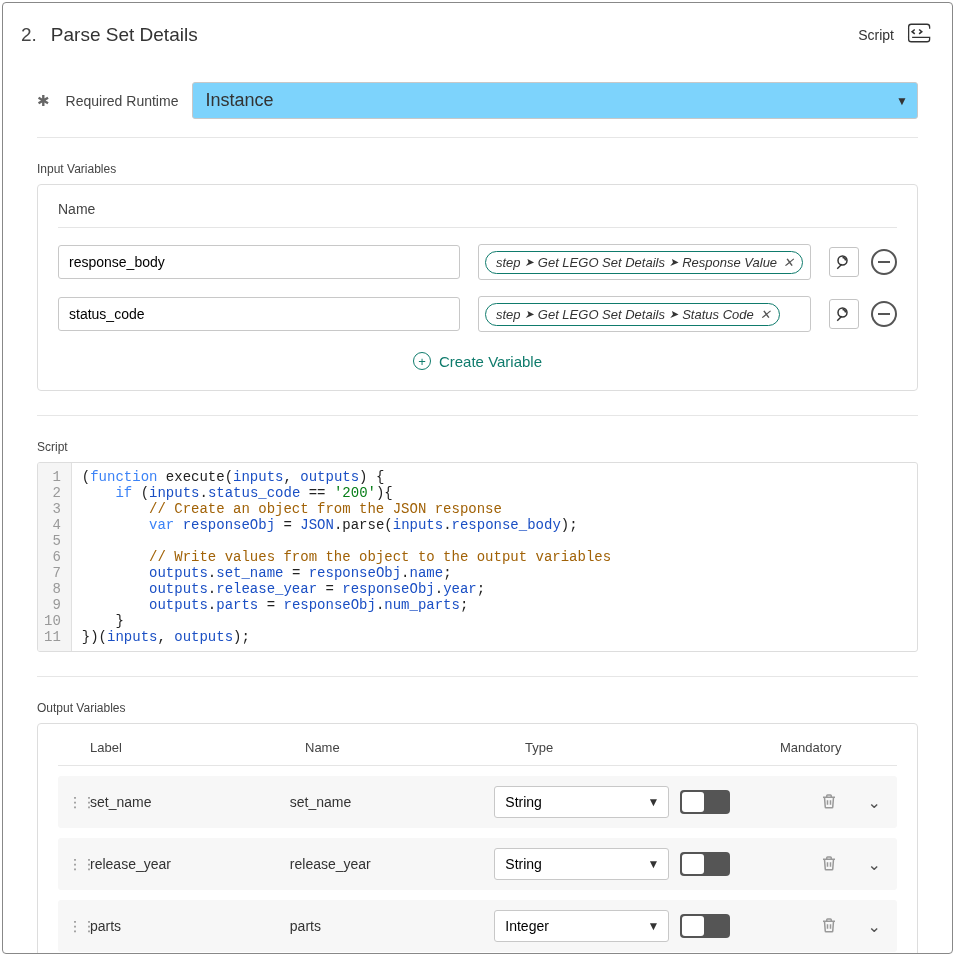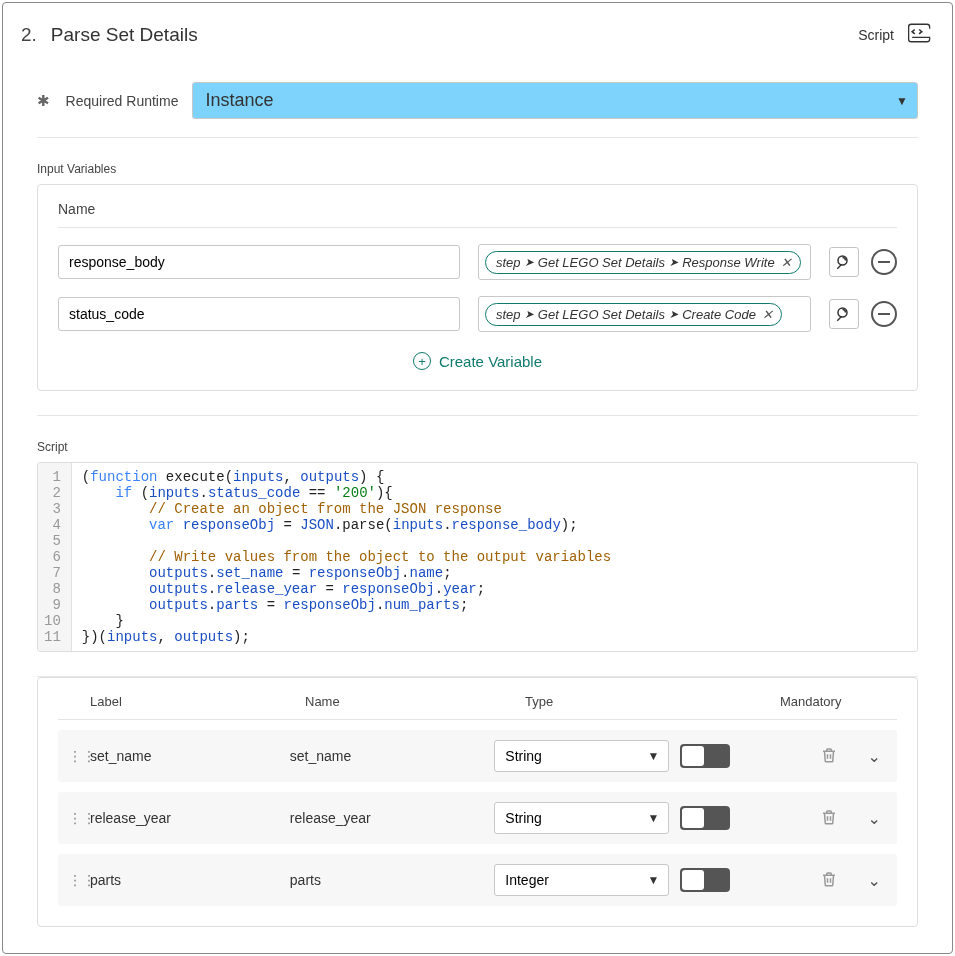--- a/index.html
+++ b/index.html
@@ -326,21 +326,21 @@
       </div>
 
       <div class="iv-row">
         <input class="iv-name-input" value="response_body" style="">
         <div class="iv-value-box">
           <span class="pill">
             <span class="seg">step</span>
             <span class="arrow">➤</span>
             <span class="seg">Get LEGO Set Details</span>
             <span class="arrow">➤</span>
-            <span class="seg">Response Write</span>
+            <span class="seg">Response Value</span>
             <span class="close">✕</span>
           </span>
         </div>
         <div class="iv-btns">
           <div class="icon-btn">
             <svg width="18" height="18" viewBox="0 0 24 24" fill="none" stroke="#333" stroke-width="2">
                 <circle cx="10" cy="10" r="6"></circle>
                 <path d="M10 6 a4 4 0 0 1 4 4"></path>
                 <path d="M3 21 l6 -6"></path>
               </svg>
@@ -350,21 +350,21 @@
       </div>
 
       <div class="iv-row">
         <input class="iv-name-input" value="status_code" style="">
         <div class="iv-value-box">
           <span class="pill">
             <span class="seg">step</span>
             <span class="arrow">➤</span>
             <span class="seg">Get LEGO Set Details</span>
             <span class="arrow">➤</span>
-            <span class="seg">Create Code</span>
+            <span class="seg">Status Code</span>
             <span class="close">✕</span>
           </span>
         </div>
         <div class="iv-btns">
           <div class="icon-btn">
             <svg width="18" height="18" viewBox="0 0 24 24" fill="none" stroke="#333" stroke-width="2">
                 <circle cx="10" cy="10" r="6"></circle>
                 <path d="M10 6 a4 4 0 0 1 4 4"></path>
                 <path d="M3 21 l6 -6"></path>
               </svg>
@@ -404,20 +404,21 @@
         <span class="tok-comment">// Write values from the object to the output variables</span>
         <span class="tok-param">outputs</span><span class="tok-punc">.</span><span class="tok-prop">set_name</span> <span class="tok-punc">=</span> <span class="tok-param">responseObj</span><span class="tok-punc">.</span><span class="tok-prop">name</span><span class="tok-punc">;</span>
         <span class="tok-param">outputs</span><span class="tok-punc">.</span><span class="tok-prop">release_year</span> <span class="tok-punc">=</span> <span class="tok-param">responseObj</span><span class="tok-punc">.</span><span class="tok-prop">year</span><span class="tok-punc">;</span>
         <span class="tok-param">outputs</span><span class="tok-punc">.</span><span class="tok-prop">parts</span> <span class="tok-punc">=</span> <span class="tok-param">responseObj</span><span class="tok-punc">.</span><span class="tok-prop">num_parts</span><span class="tok-punc">;</span>
     <span class="tok-punc">}</span>
 <span class="tok-punc">})(</span><span class="tok-param">inputs</span><span class="tok-punc">, </span><span class="tok-param">outputs</span><span class="tok-punc">);</span></pre>
     </div>
 
     <div class="divider"></div>
 
+    <div class="section-label">Output Variables</div>
     <div class="card">
       <div class="ov-headers">
         <div class="ov-col-label">Label</div>
         <div class="ov-col-name">Name</div>
         <div class="ov-col-type">Type</div>
         <div class="ov-col-mand">Mandatory</div>
       </div>
 
       <div class="ov-row">
         <div class="drag-handle">⋮⋮</div>

